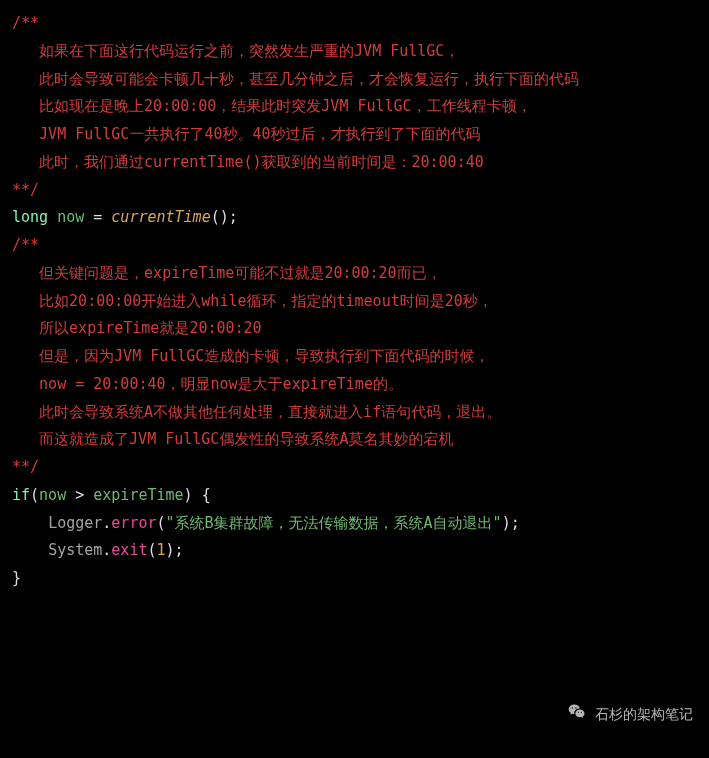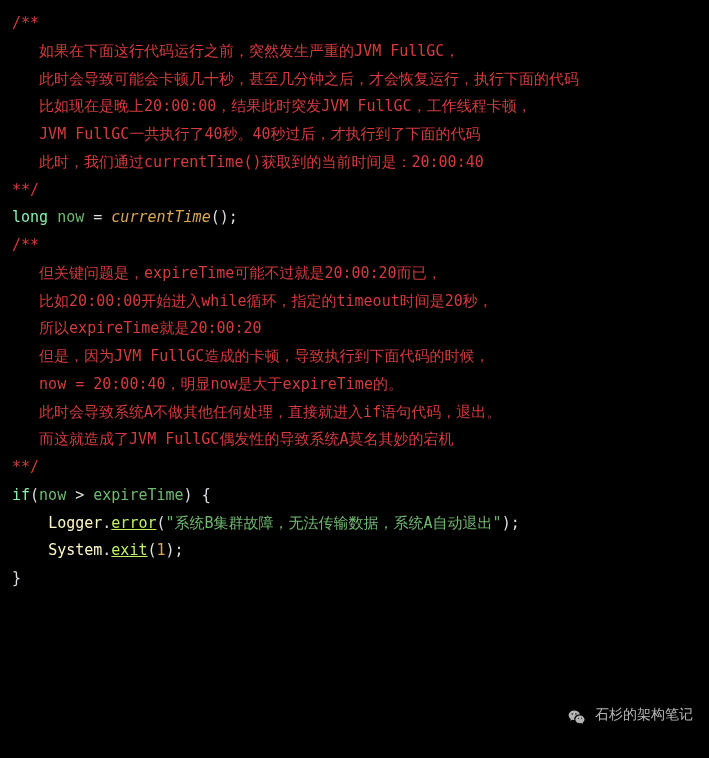--- a/index.html
+++ b/index.html
@@ -15,32 +15,32 @@
     overflow: hidden;
     position: relative;
   }
   .line { white-space: pre; }
   .comment { color: #d23c3c; }
   .keyword { color: #86efac; }
   .ident   { color: #6fb96f; }
   .func    { color: #d8a657; font-style: italic; }
   .paren   { color: #dcdfe4; }
   .op      { color: #dcdfe4; }
-  .method  { color: #bef264; text-decoration: underline; }
-  .obj     { color: #fef9c3; }
+  .method  { color: #ec4899; }
+  .obj     { color: #a3a3a3; }
   .string  { color: #6fb96f; }
   .number  { color: #d8a657; }
   .semi    { color: #dcdfe4; }
 
   .watermark {
     position: absolute;
     right: 16px;
     bottom: 30px;
     display: flex;
-    align-items: flex-end;
+    align-items: flex-start;
     gap: 8px;
     color: #d4d4d4;
     font-family: "Microsoft YaHei", "PingFang SC", sans-serif;
     font-size: 14px;
     opacity: 0.85;
     text-shadow: 0 0 3px rgba(0,0,0,0.8);
   }
   .wm-icon {
     width: 20px;
     height: 20px;

